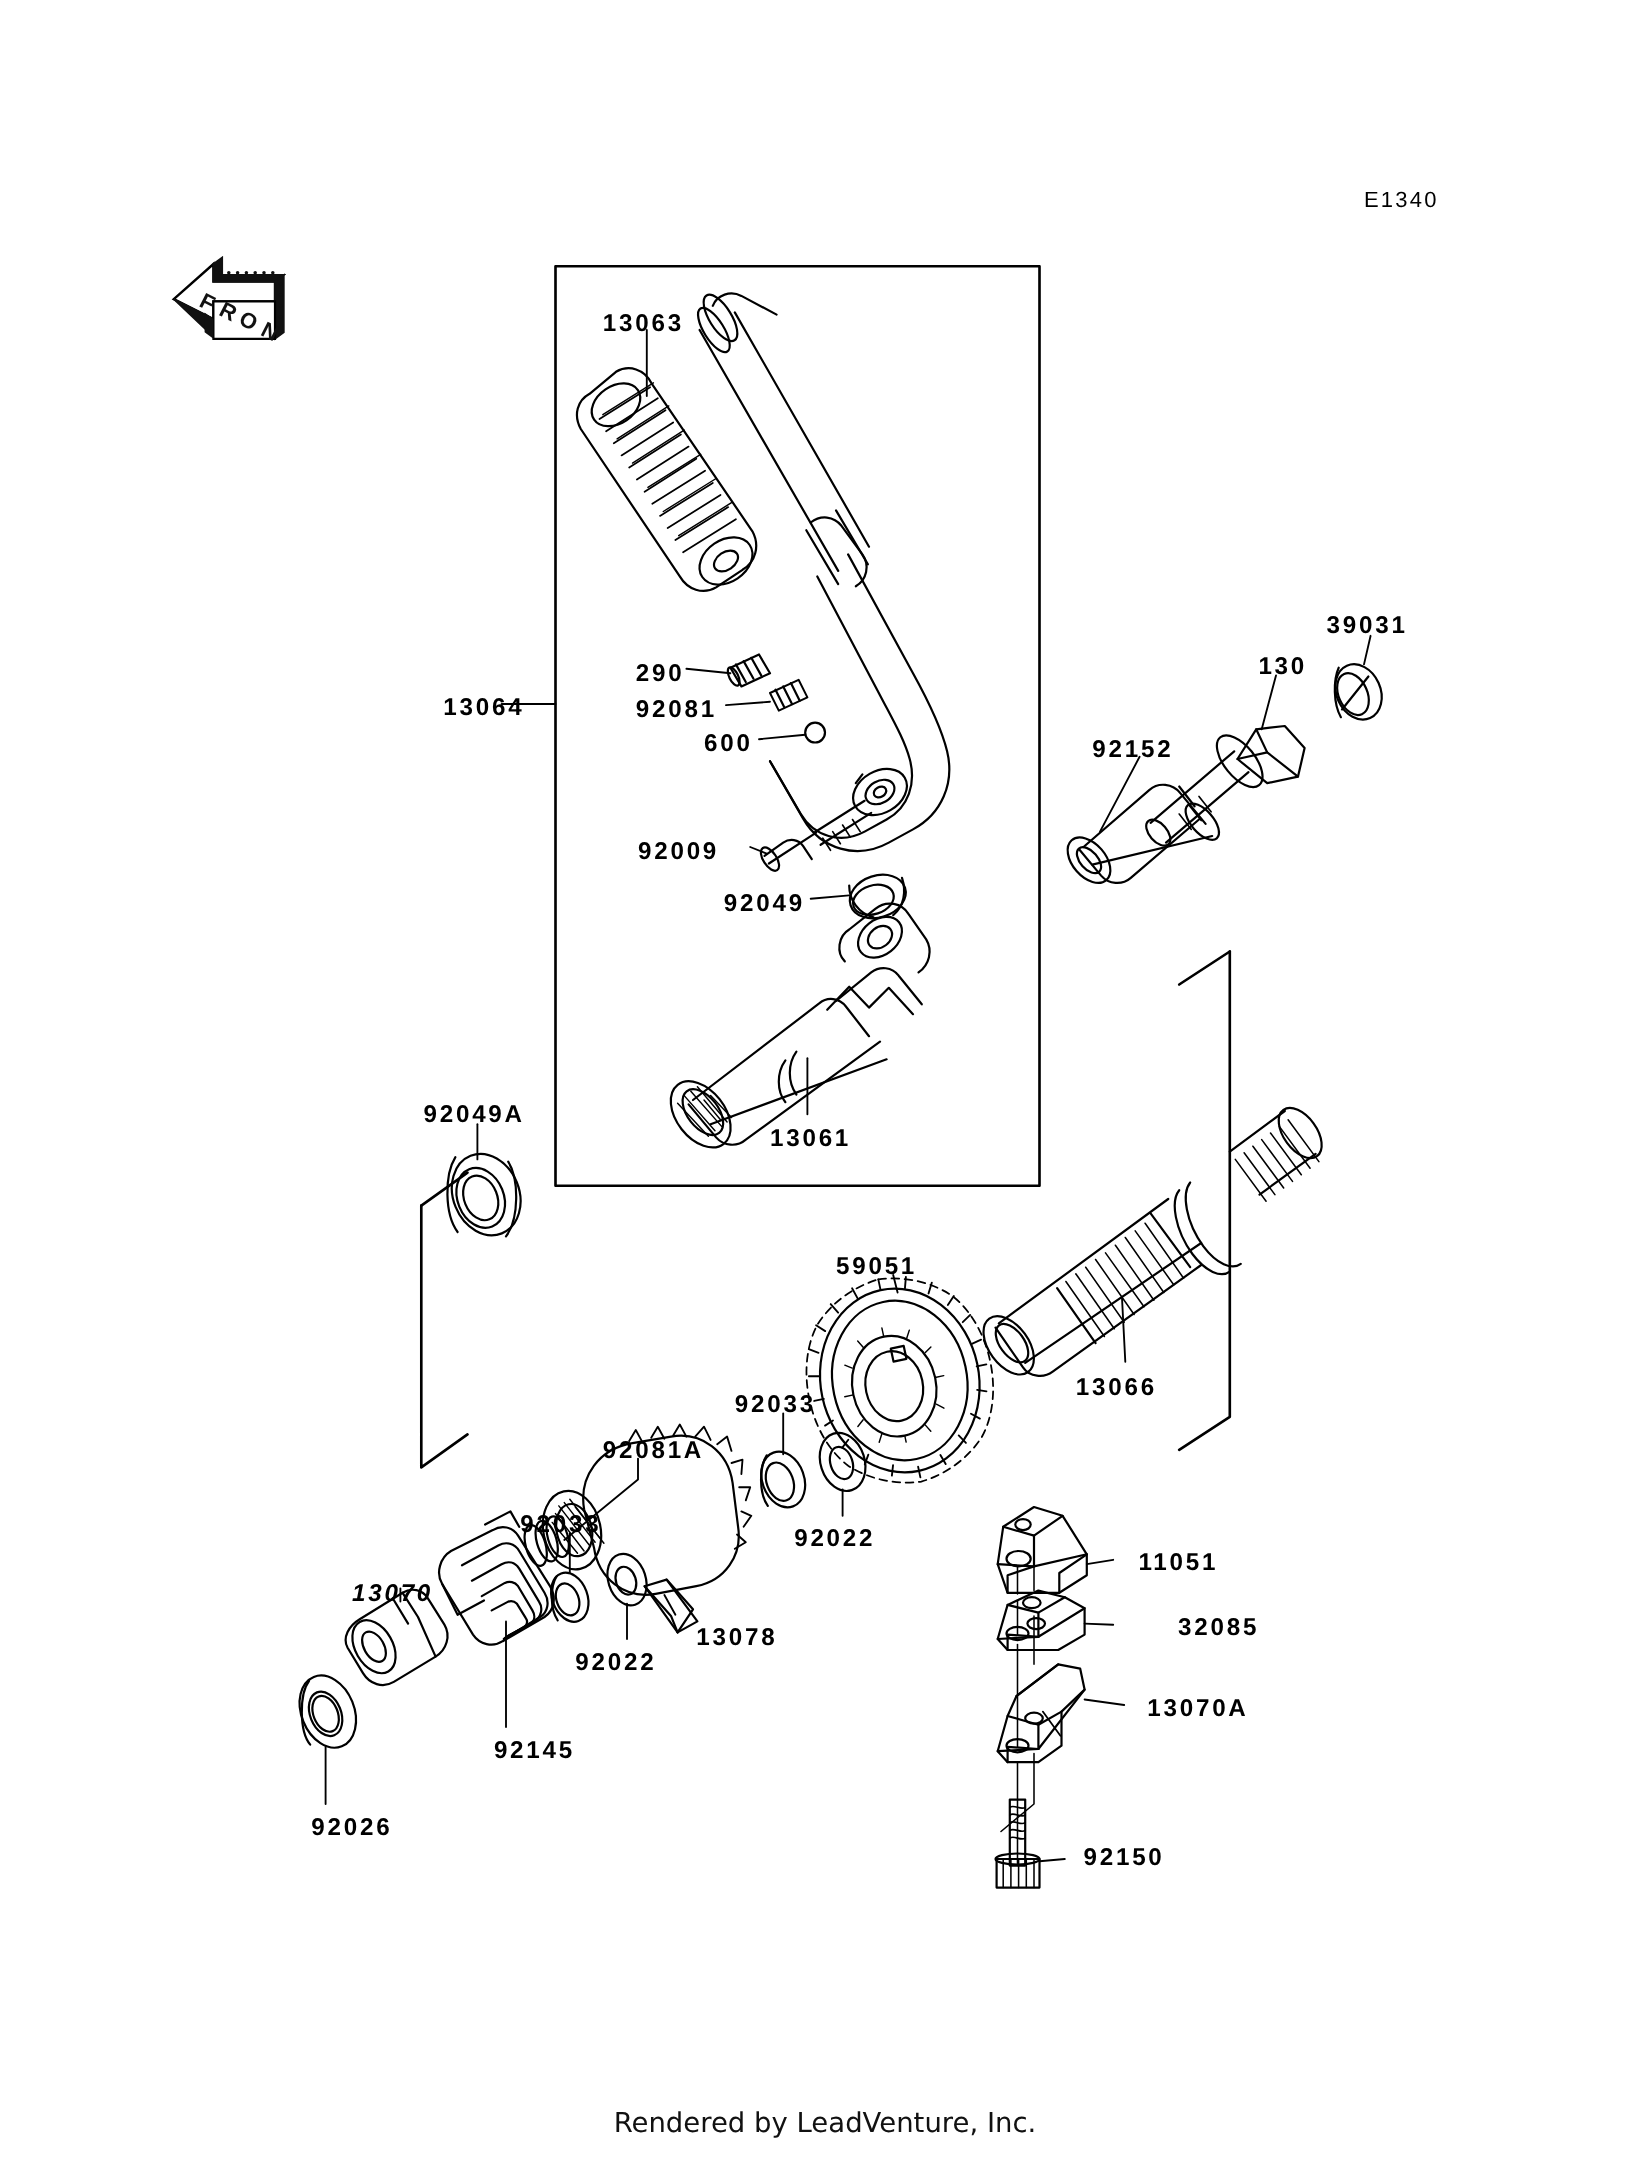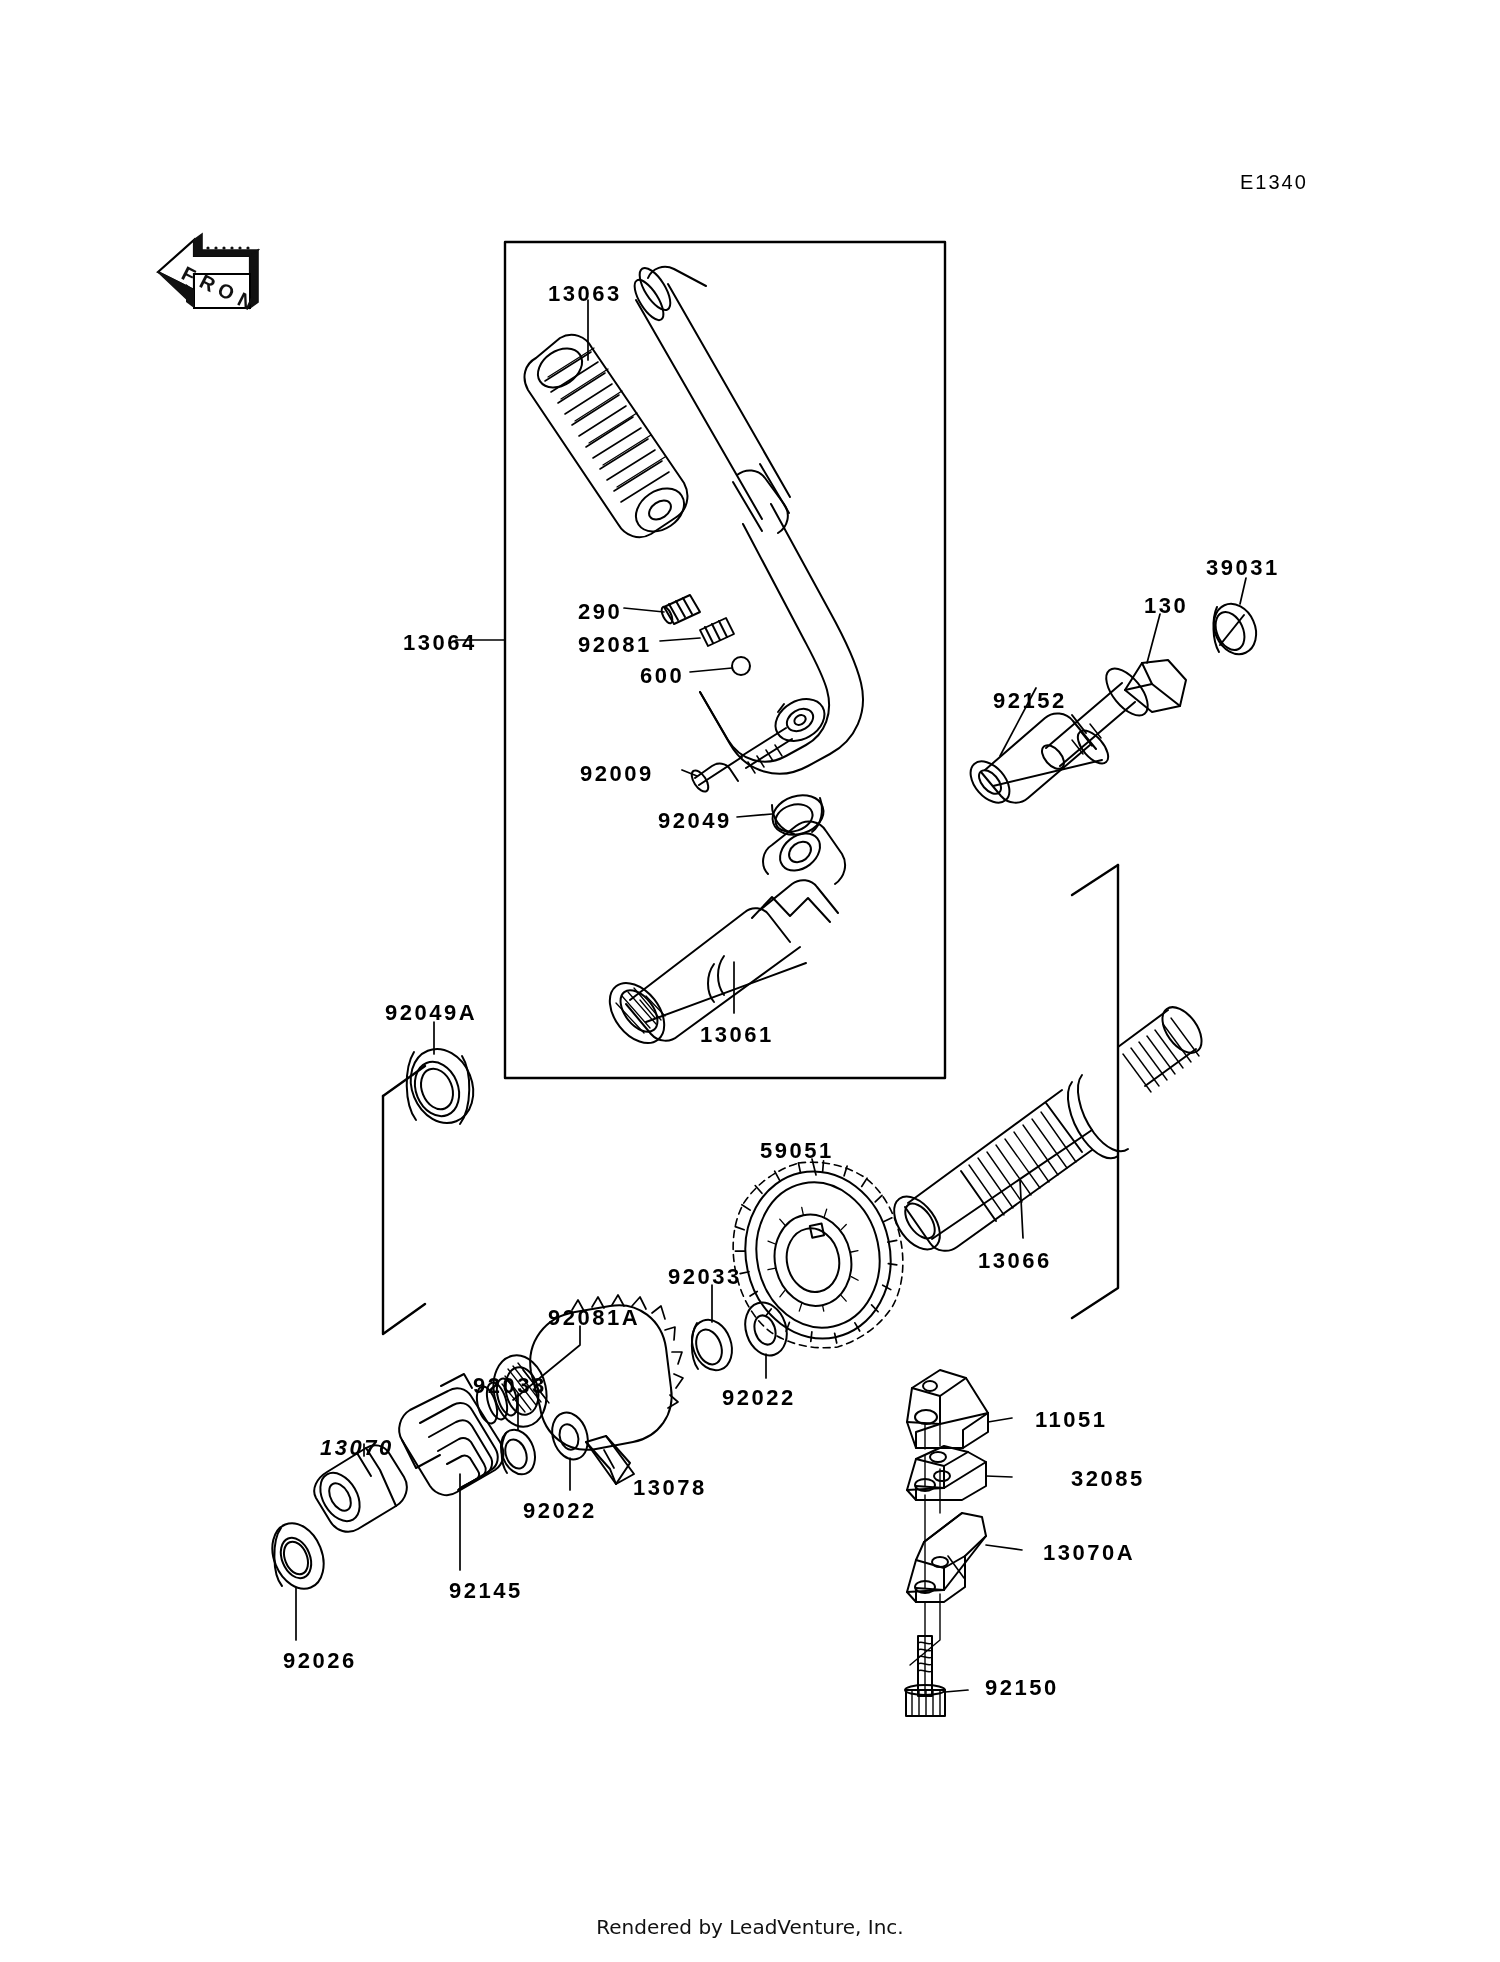--- a/index.html
+++ b/index.html
@@ -5,21 +5,21 @@
   html,body{margin:0;padding:0;background:#ffffff;}
   body{width:1500px;height:1962px;position:relative;overflow:hidden;
        font-family:"Liberation Sans", sans-serif;color:#000;}
   #stage{position:absolute;left:0;top:0;width:1500px;height:1962px;}
   #svgroot{position:absolute;left:0;top:0;width:1500px;height:1962px;}
   .lbl{position:absolute;font-family:"Liberation Sans", sans-serif;
        font-weight:bold;font-size:22px;letter-spacing:2.5px;color:#000;
        white-space:nowrap;line-height:1;}
   .diagcode{position:absolute;font-weight:normal;font-size:20px;letter-spacing:2px;}
   .footer{position:absolute;left:0;top:1915px;width:1500px;text-align:center;
-          font-family:"DejaVu Sans", sans-serif;font-size:20px;color:#111;}
+          font-family:"DejaVu Sans", sans-serif;font-size:25px;color:#111;}
   .wm{position:absolute;font-family:"Liberation Sans", sans-serif;
       font-weight:bold;color:#eeeeee;user-select:none;}
   #wmtext{left:390px;top:1048px;font-size:56px;letter-spacing:22px;}
   .front{position:absolute;left:150px;top:228px;width:110px;height:100px;}
 </style>
 </head>
 <body>
 
 <div id="stage">
 
@@ -534,21 +534,21 @@
 
   <div class="lbl diagcode" style="left:1240px;top:172px;">E1340</div>
 
   <div class="lbl" style="left:548px;top:283px;">13063</div>
   <div class="lbl" style="left:388px;top:632px;margin-left:15px;">13064</div>
   <div class="lbl" style="left:578px;top:601px;">290</div>
   <div class="lbl" style="left:578px;top:634px;">92081</div>
   <div class="lbl" style="left:640px;top:665px;">600</div>
   <div class="lbl" style="left:580px;top:763px;">92009</div>
   <div class="lbl" style="left:658px;top:810px;">92049</div>
-  <div class="lbl" style="left:993px;top:670px;margin-top:20px;">92152</div>
+  <div class="lbl" style="left:993px;top:670px;">92152</div>
   <div class="lbl" style="left:1144px;top:595px;">130</div>
   <div class="lbl" style="left:1206px;top:557px;">39031</div>
   <div class="lbl" style="left:700px;top:1024px;">13061</div>
   <div class="lbl" style="left:385px;top:1002px;">92049A</div>
   <div class="lbl" style="left:760px;top:1140px;">59051</div>
   <div class="lbl" style="left:978px;top:1250px;">13066</div>
   <div class="lbl" style="left:668px;top:1266px;">92033</div>
   <div class="lbl" style="left:722px;top:1387px;">92022</div>
   <div class="lbl" style="left:548px;top:1307px;">92081A</div>
   <div class="lbl" style="left:633px;top:1477px;">13078</div>

